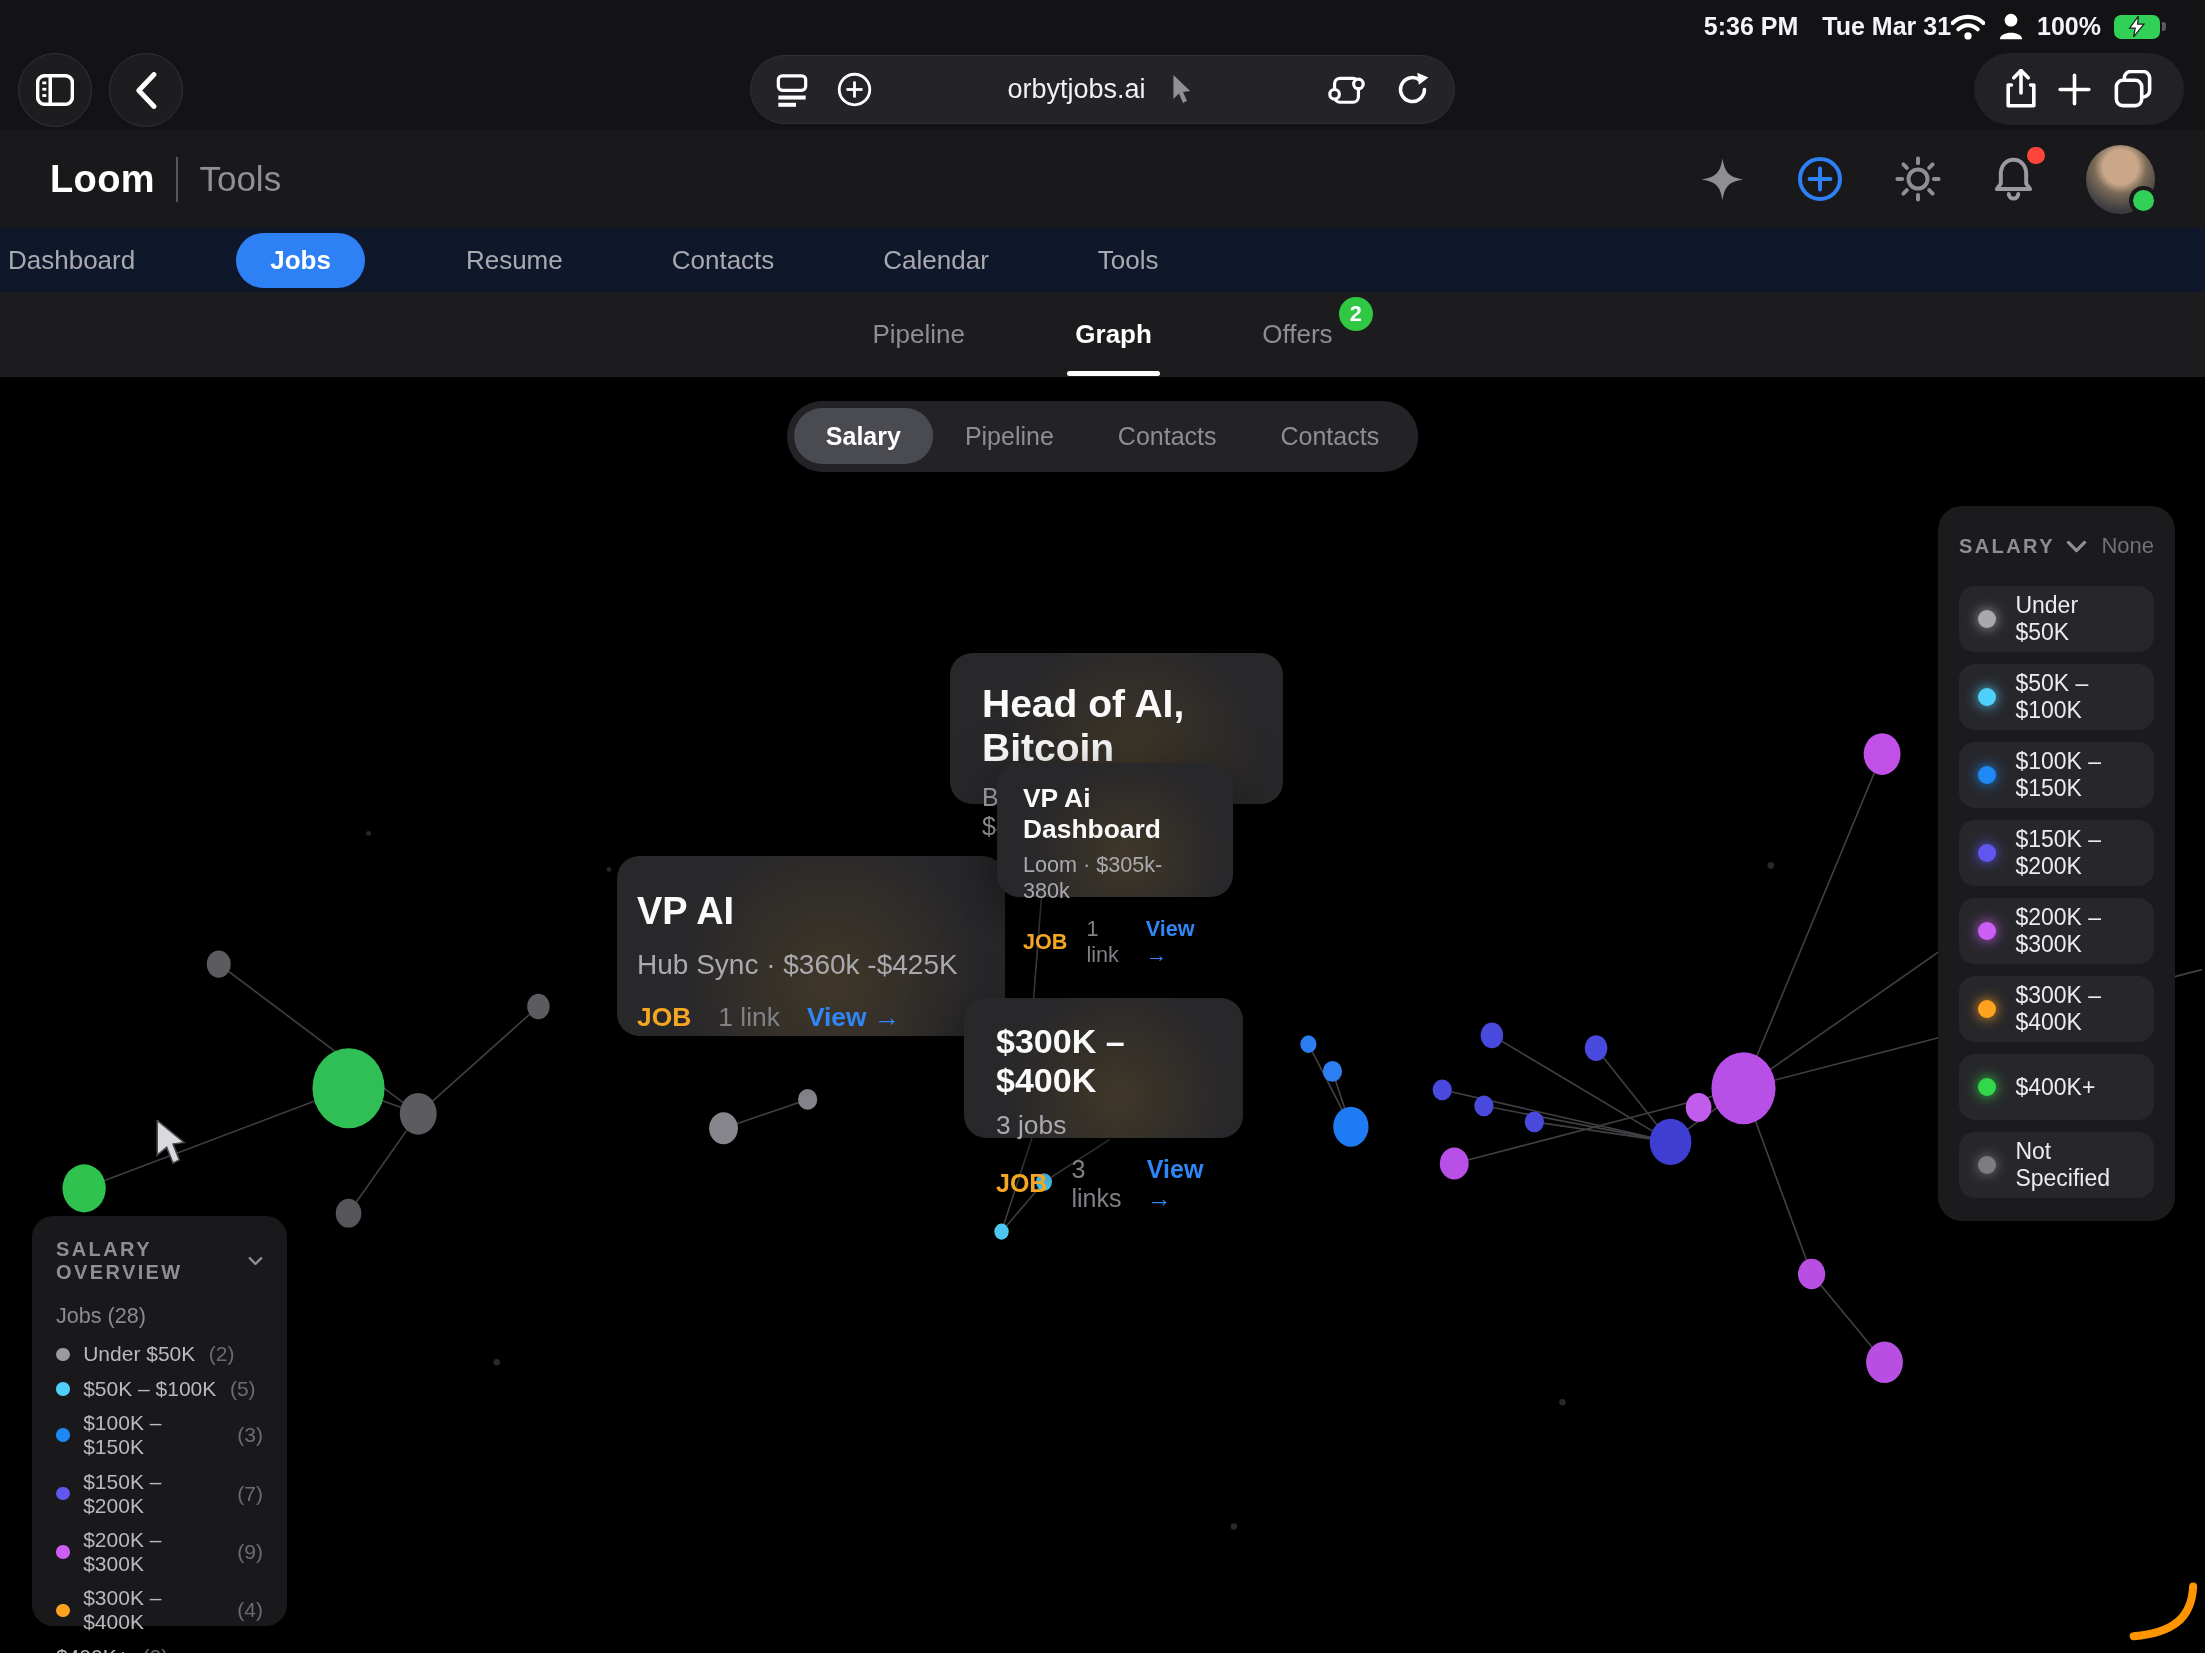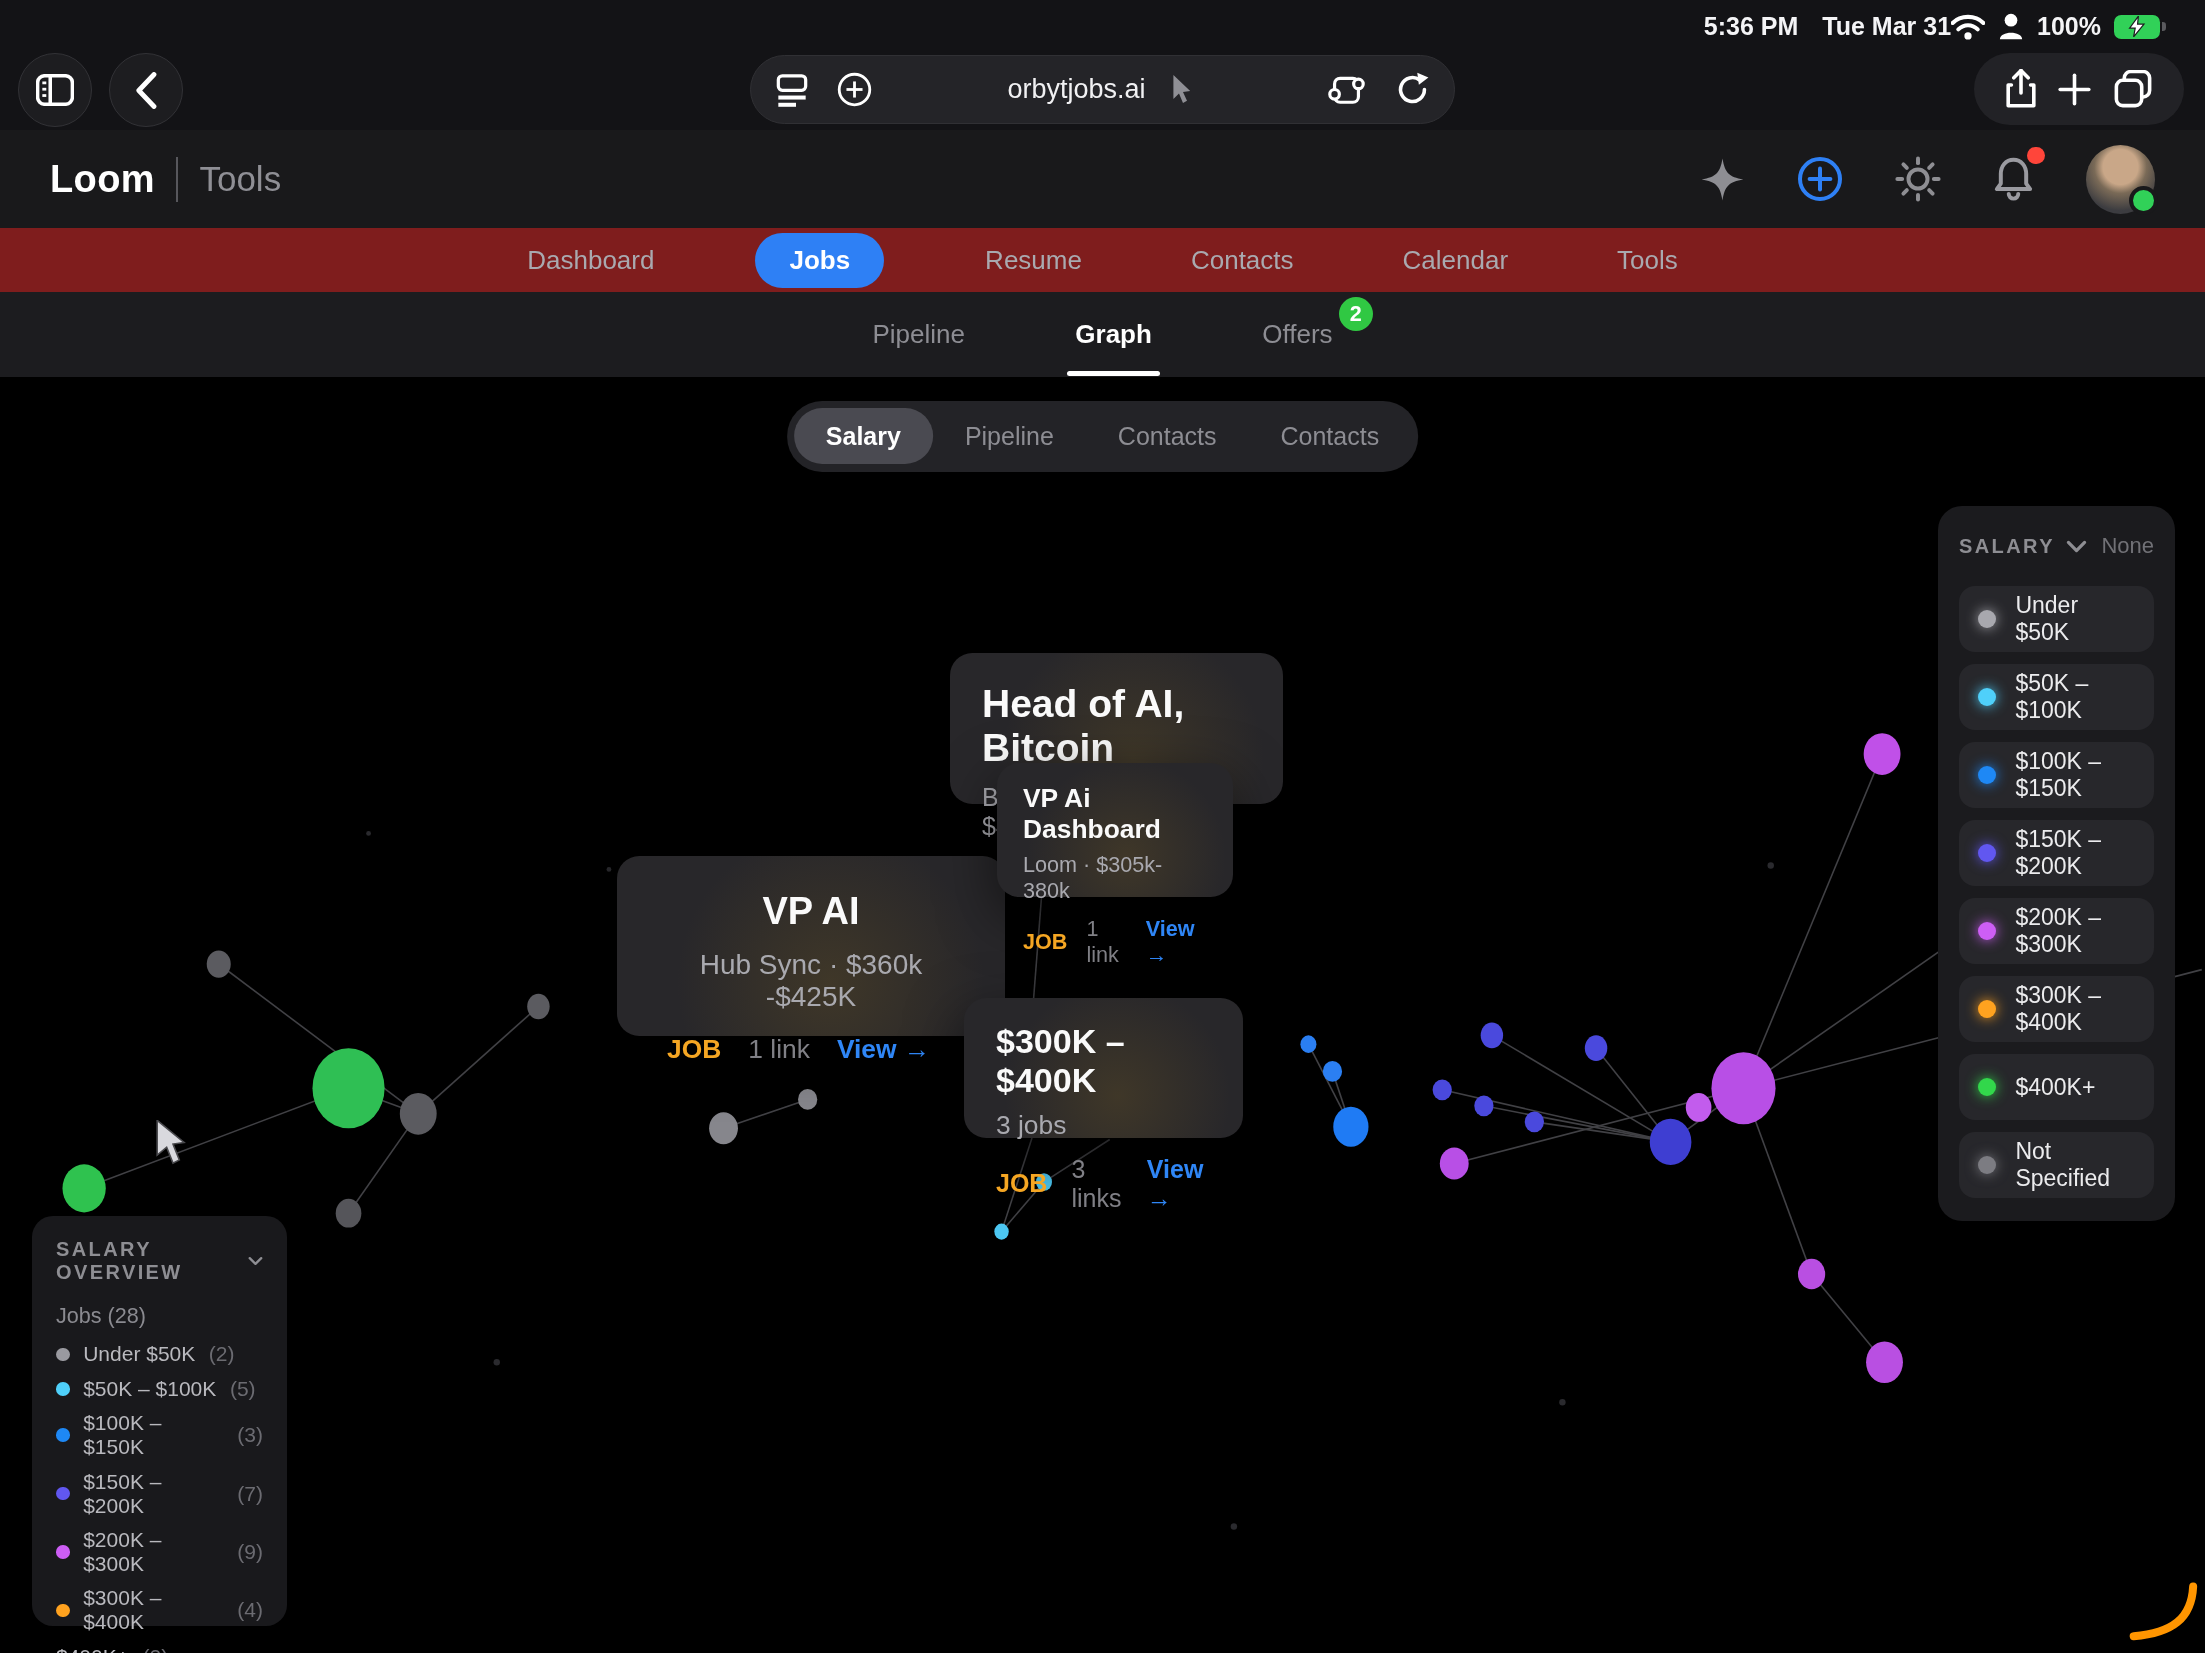--- a/index.html
+++ b/index.html
@@ -25,21 +25,21 @@
   .brand-wrap{display:flex;align-items:center;gap:21px;}
   .brand{font-size:38px;font-weight:800;color:#fff;letter-spacing:0.4px;}
   .brand-divider{width:2.4px;height:45px;background:#57575c;}
   .brand-section{font-size:35px;font-weight:400;color:#8f8f95;}
   .header-icons{display:flex;align-items:center;gap:51px;}
   .avatar{width:69px;height:69px;border-radius:50%;background:radial-gradient(circle at 50% 32%,#c9a788 0 30%,#7a6a57 45%,#3c3c40 75%);position:relative;}
   .avatar .presence{position:absolute;right:-3.2px;bottom:-1.6px;width:21px;height:21px;border-radius:50%;background:#31d158;border:4.8px solid #19191b;}
   .bell-wrap{position:relative;}
   .bell-dot{position:absolute;top:-8px;right:-9.6px;width:17.6px;height:17.6px;border-radius:50%;background:#ff453a;}
   
-  .primary-nav{position:absolute;top:228px;left:0;width:2205px;height:64px;background:#7f1d1d;display:flex;align-items:center;justify-content:center;gap:93px;z-index:5;}
+  .primary-nav{position:absolute;top:228px;left:0;width:2205px;height:64px;background:#0f172a;display:flex;align-items:center;justify-content:flex-start;gap:93px;z-index:5;}
   .primary-nav .nav-item{font-size:26px;color:#a9a9af;padding:11.2px 8px;}
   .primary-nav .nav-item.active{background:#2e80f5;color:#fff;border-radius:30px;padding:12px 34px;font-weight:600;}
   .secondary-nav{position:absolute;top:292px;left:0;width:2205px;height:85px;background:#1c1c1f;display:flex;align-items:center;justify-content:center;gap:104px;z-index:5;}
   .secondary-nav .subnav-item{font-size:26px;color:#8d8d93;position:relative;padding:4.8px 3.2px;}
   .secondary-nav .subnav-item.active{color:#fff;font-weight:600;}
   .secondary-nav .subnav-item.active:after{content:"";position:absolute;left:-4.8px;right:-4.8px;bottom:-21px;height:4.8px;background:#fff;border-radius:3.2px;}
   .badge{position:absolute;top:-17.6px;right:-37px;min-width:34px;height:34px;border-radius:50%;background:#30c843;color:#fff;font-size:21.6px;font-weight:700;display:flex;align-items:center;justify-content:center;}
   
   .segmented{position:absolute;top:401px;left:50%;transform:translateX(-50%);background:#232327;border-radius:35px;padding:7.2px;display:flex;align-items:center;z-index:6;}
   .segment{font-size:25px;color:#8d8d93;padding:13.6px 32px;border-radius:29px;}
@@ -55,21 +55,21 @@
   .links{color:#808086;}
   .view-link{color:#2f86f6;font-weight:700;}
   .card-head{left:950px;top:653px;width:333px;height:151px;padding:29px 32px;z-index:2;}
   .card-head .title{font-size:39px;}
   .card-head .subtitle{font-size:25px;margin-top:13px;}
   .card-head .row{margin-top:17.6px;font-size:24px;}
   .card-platforms{left:997px;top:763px;width:236px;height:134px;padding:20px 26px;z-index:3;}
   .card-platforms .title{font-size:26.4px;}
   .card-platforms .subtitle{font-size:21.6px;margin-top:7.2px;}
   .card-platforms .row{margin-top:12px;font-size:21.6px;gap:19px;}
-  .card-vpai{left:617px;top:856px;width:388px;height:180px;padding:34px 50px;z-index:2;text-align:center;}
+  .card-vpai{left:617px;top:856px;width:388px;height:180px;padding:34px 20px;z-index:2;}
   .card-vpai .title{font-size:38px;}
   .card-vpai .subtitle{font-size:28px;margin-top:16px;}
   .card-vpai .row{margin-top:21px;font-size:26.4px;gap:27px;}
   .card-band{left:964px;top:998px;width:279px;height:140px;padding:24px 32px;z-index:3;}
   .card-band .title{font-size:34px;}
   .card-band .subtitle{font-size:26.4px;margin-top:9.6px;}
   .card-band .row{margin-top:14.4px;font-size:25px;gap:24px;}
   
   .filter-panel{position:absolute;left:1938px;top:506px;width:237px;height:715px;background:#1b1b1e;border-radius:24px;padding:27px 21px;box-sizing:border-box;z-index:7;}
   .panel-header{display:flex;align-items:center;justify-content:space-between;}

